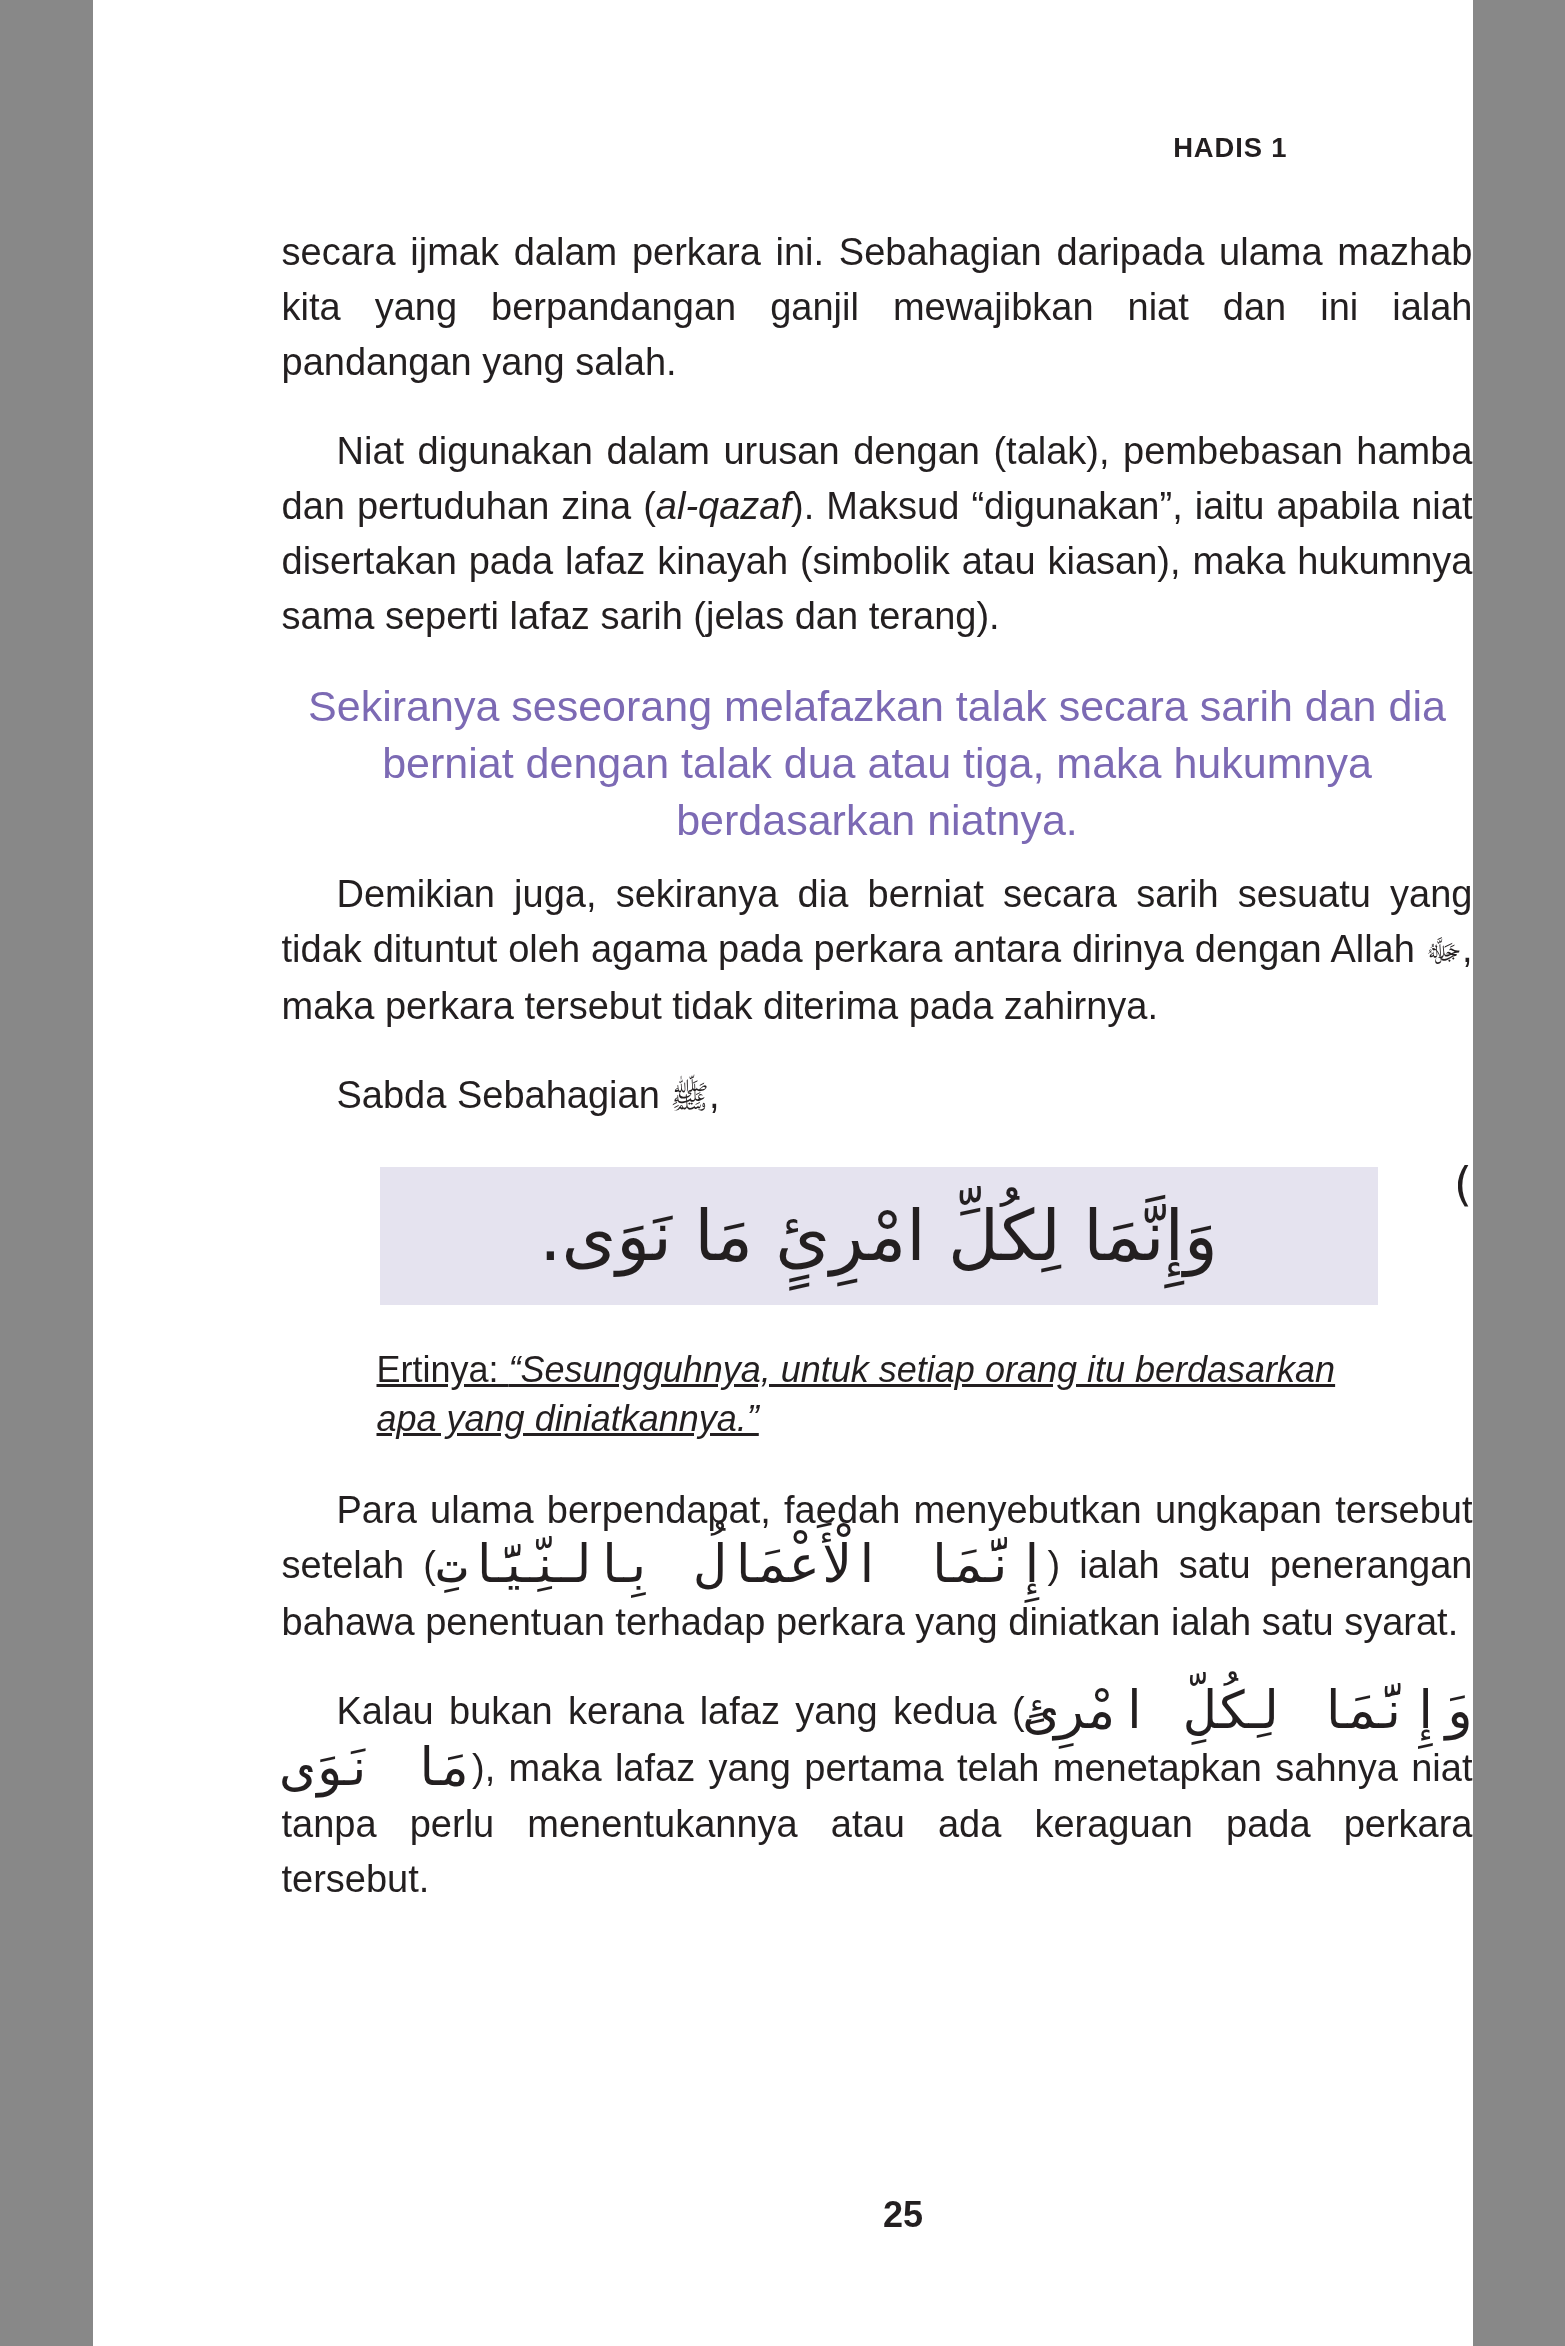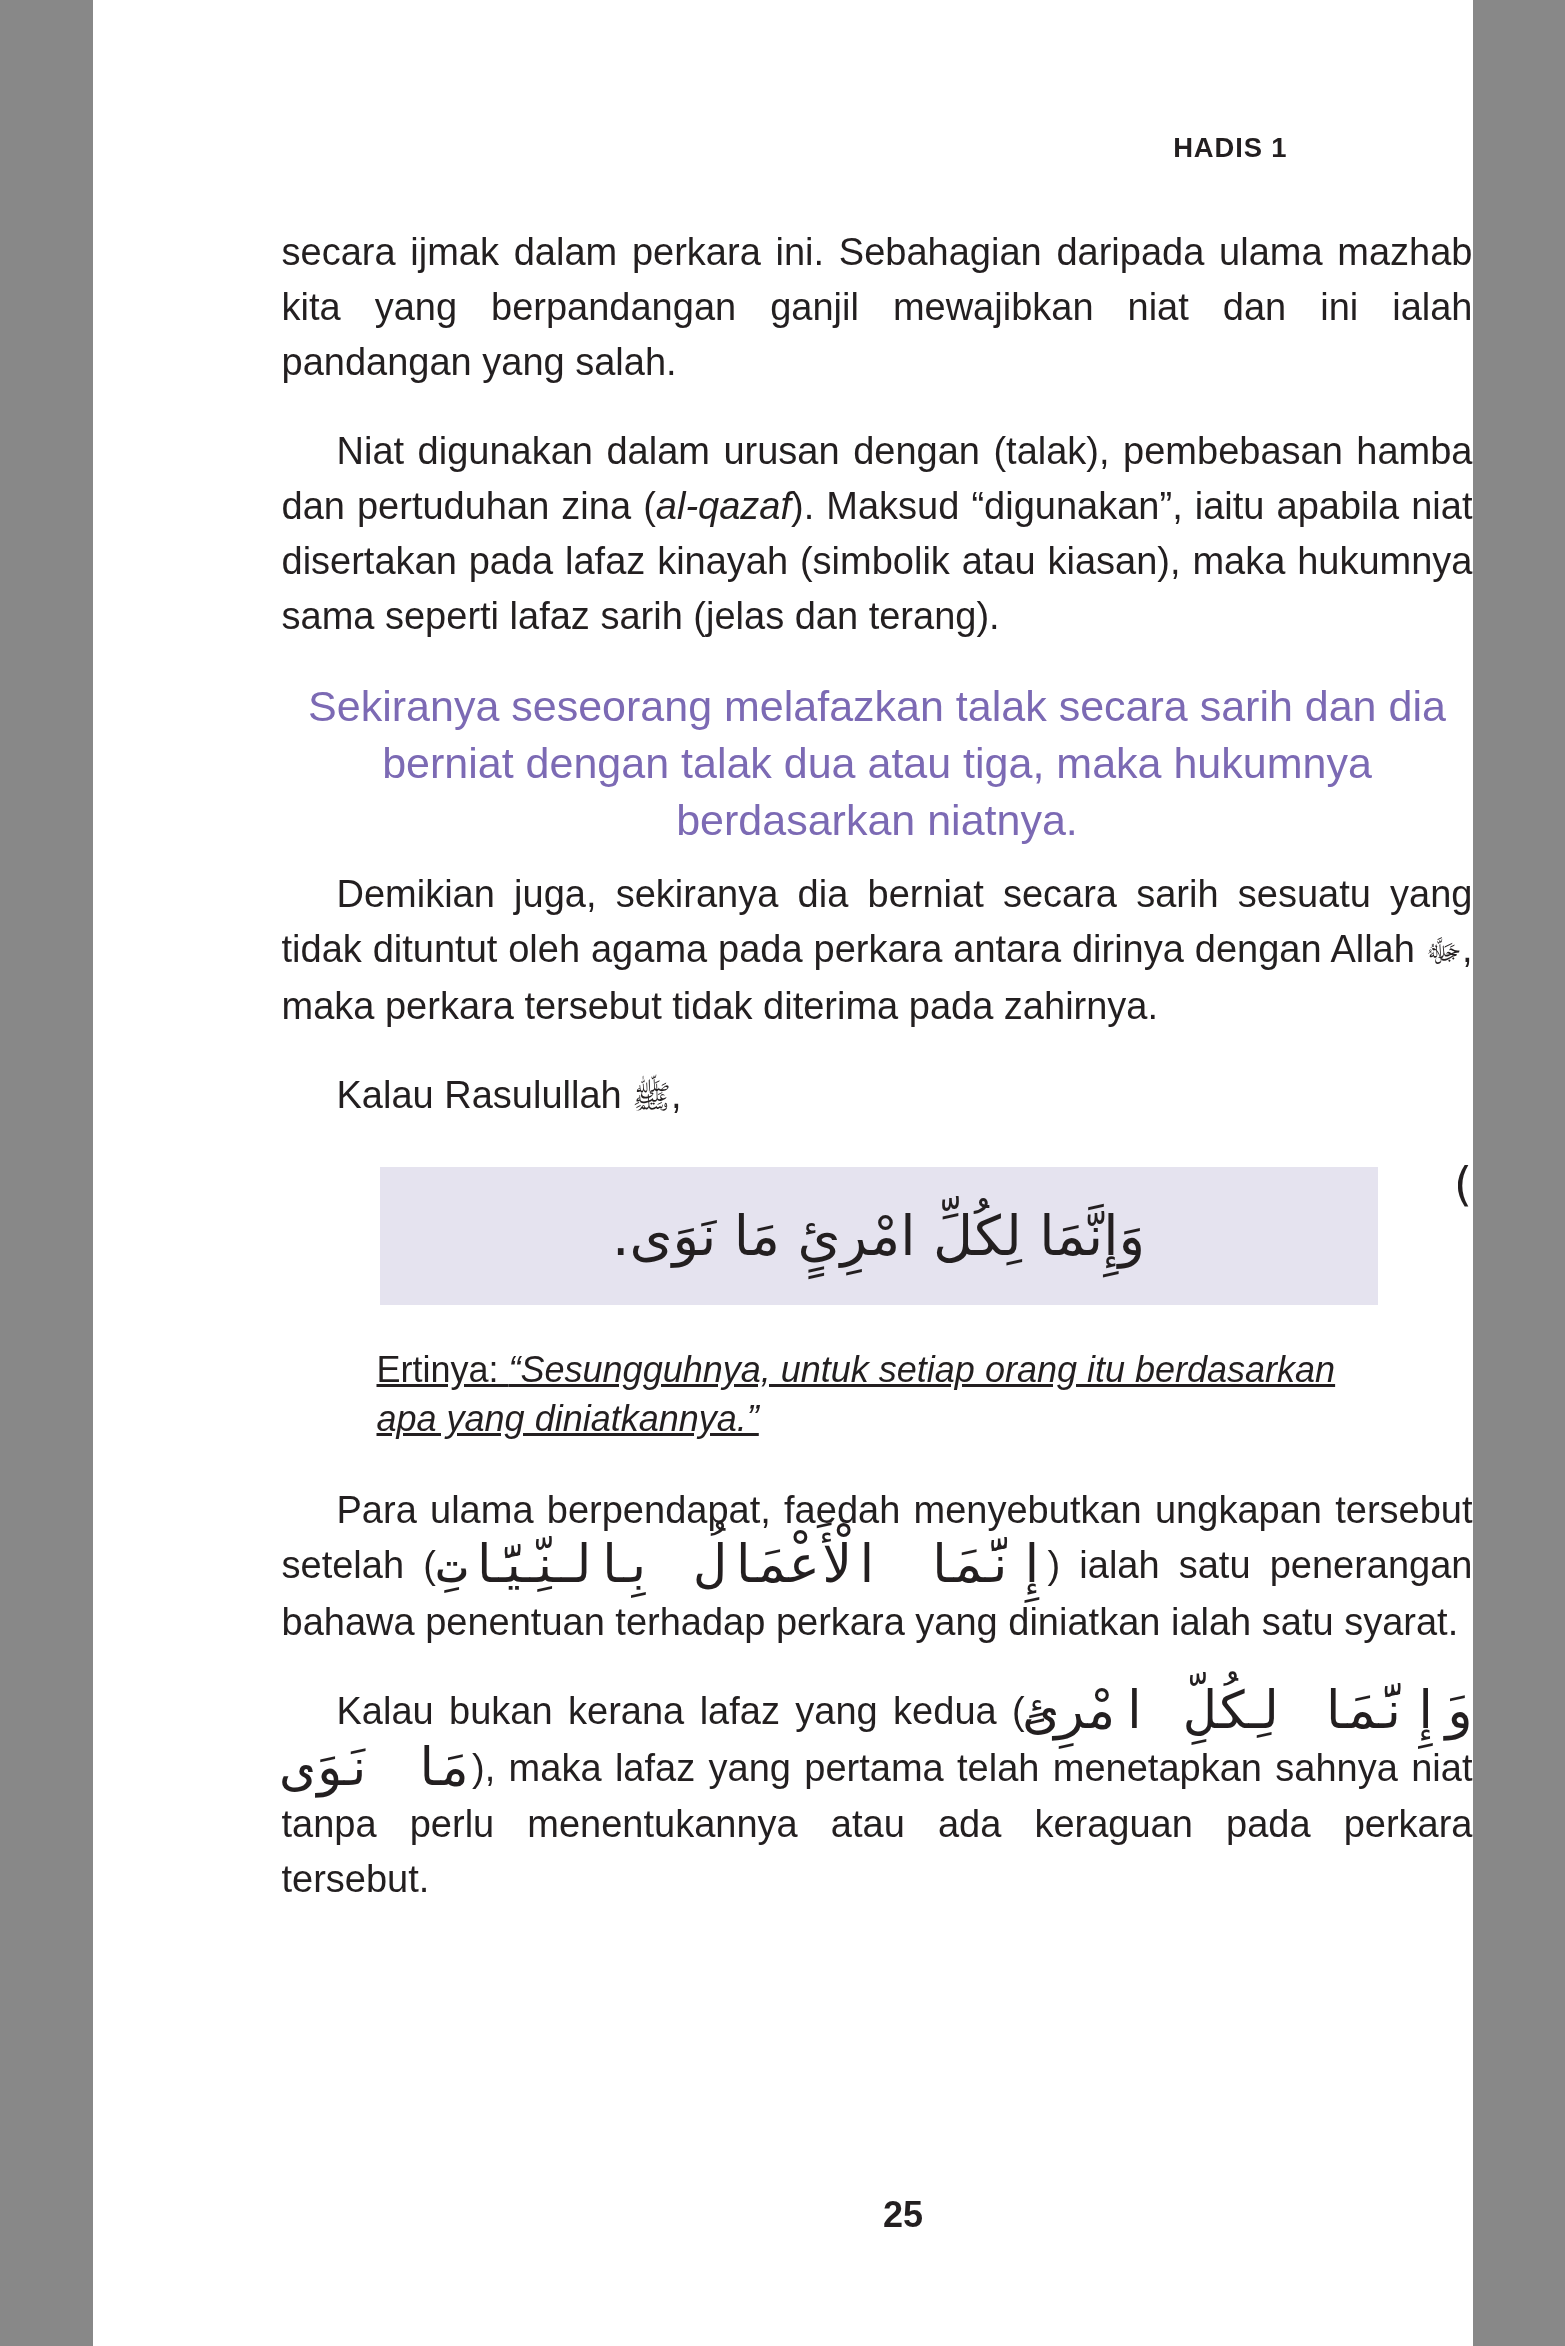--- a/index.html
+++ b/index.html
@@ -45,21 +45,21 @@
     background:var(--boxbg,#e5e3ef);
     margin:42px 95px 0 98px;
     height:138px;
     display:flex;
     align-items:center;
     justify-content:center;
     text-align:center;
   }
   .arabic-box .arabic-text{
     font-family:"DejaVu Sans",sans-serif;
-    font-size:55px;
+    font-size:70px;
     line-height:1;
     direction:rtl;
   }
   .translation{
     margin:40px 123px 0 95px;
     font-size:36px;
     line-height:49px;
     text-align:left;
     text-decoration:underline;
   }
@@ -105,21 +105,21 @@
 </head>
 <body>
 
 <div class="page" style="--ink: #231f20; --purple: #7c6ab4; --boxbg: #e5e3ef; background: rgb(255, 255, 255);">
   <div class="running-header">HADIS 1</div>
   <div class="content">
       <p class="body"><span>secara ijmak dalam perkara ini. Sebahagian daripada ulama mazhab kita yang berpandangan ganjil mewajibkan niat dan ini ialah pandangan yang salah.</span></p>
       <p class="body indent"><span>Niat digunakan dalam urusan dengan (talak), pembebasan hamba dan pertuduhan zina (</span><span class="seg-italic">al-qazaf</span><span>). Maksud “digunakan”, iaitu apabila niat disertakan pada lafaz kinayah (simbolik atau kiasan), maka hukumnya sama seperti lafaz sarih (jelas dan terang).</span></p>
       <p class="pull-quote"><span>Sekiranya seseorang melafazkan talak secara sarih dan dia berniat dengan talak dua atau tiga, maka hukumnya berdasarkan niatnya.</span></p>
       <p class="body indent"><span>Demikian juga, sekiranya dia berniat secara sarih sesuatu yang tidak dituntut oleh agama pada perkara antara dirinya dengan Allah </span><span class="seg-symbol">ﷻ</span><span>, maka perkara tersebut tidak diterima pada zahirnya.</span></p>
-      <p class="body indent sabda"><span>Kalau Rasulullah </span><span class="seg-symbol">ﷺ</span><span>,</span></p>
+      <p class="body indent sabda"><span>Sabda Sebahagian </span><span class="seg-symbol">ﷺ</span><span>,</span></p>
       <div class="arabic-box" dir="rtl">
         <span class="arabic-text" dir="rtl">وَإِنَّمَا لِكُلِّ امْرِئٍ مَا نَوَى.</span>
       </div>
       <p class="translation"><span>Ertinya: </span><span class="seg-italic">“Sesungguhnya, untuk setiap orang itu berdasarkan apa yang diniatkannya.”</span></p>
       <p class="body indent"><span>Para ulama berpendapat, faedah menyebutkan ungkapan tersebut setelah (</span><span class="seg-arabic" dir="rtl">إِنَّمَا الْأَعْمَالُ بِالنِّيَّاتِ</span><span>) ialah satu penerangan bahawa penentuan terhadap perkara yang diniatkan ialah satu syarat.</span></p>
       <p class="body indent"><span>Kalau bukan kerana lafaz yang kedua (</span><span class="seg-arabic" dir="rtl">وَإِنَّمَا لِكُلِّ امْرِئٍ مَا نَوَى</span><span>), maka lafaz yang pertama telah menetapkan sahnya niat tanpa perlu menentukannya atau ada keraguan pada perkara tersebut.</span></p>
     </div>
   <div class="page-number">25</div>
   <div class="edge-artifact">
       <span>(</span>

